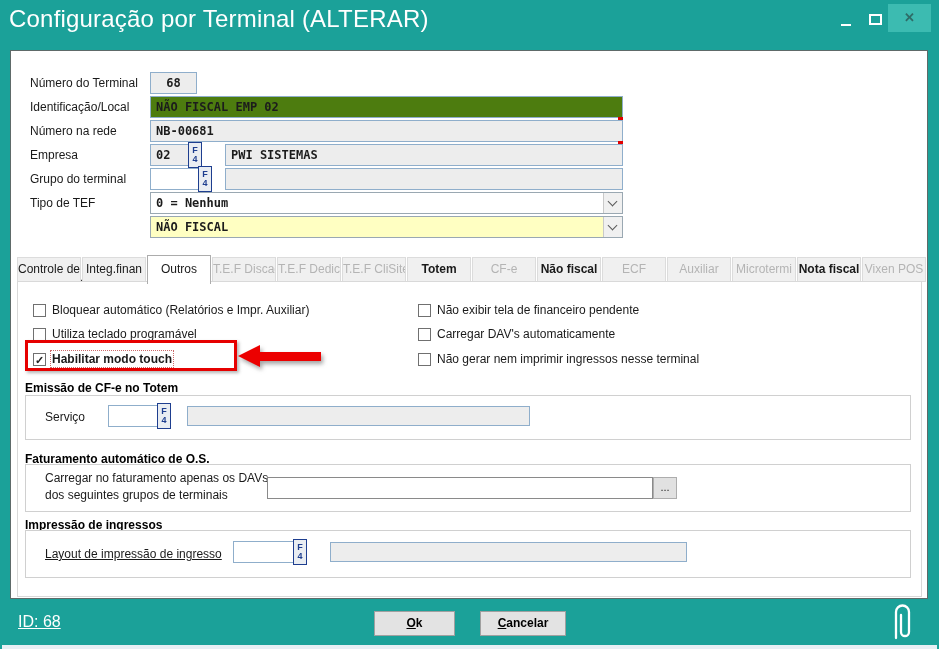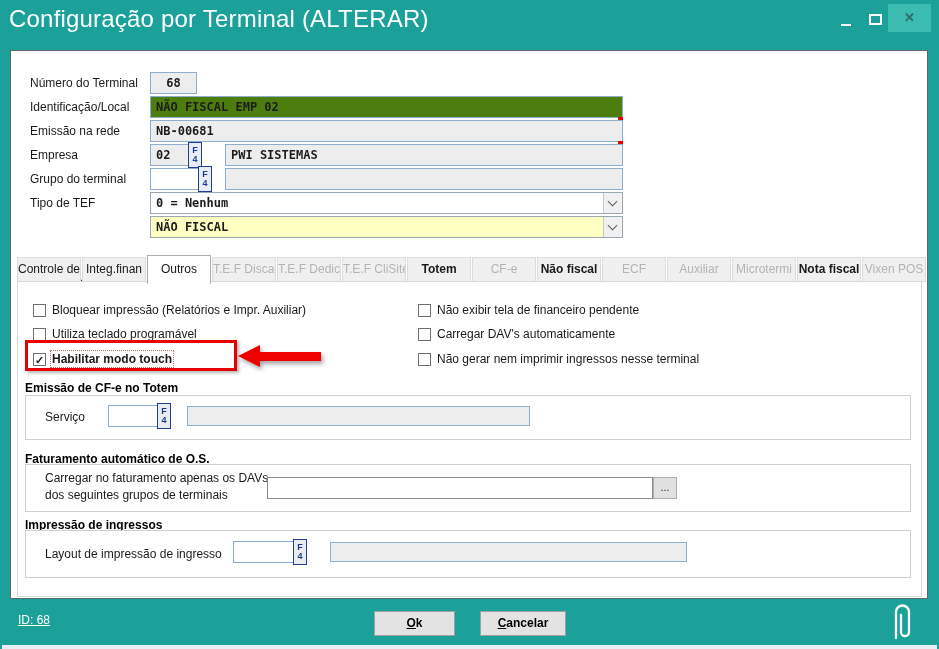--- a/index.html
+++ b/index.html
@@ -59,21 +59,21 @@
   .annot-arrow .shaft { position:absolute; left:21px; top:7px; width:62px; height:9px; background:#EC0000; }
 
   
   .grp-title { position:absolute; font-size:12px; font-weight:700; color:#000; white-space:nowrap; }
   .grp-box { position:absolute; left:7px; width:886px; border:1px solid #D0D0D0; background:#fff; }
   .btn-browse { position:absolute; width:24px; height:22px; background:#E1E1E1; border:1px solid #ADADAD;
                 font-size:11px; line-height:18px; text-align:center; color:#222; }
 
   
   .footer { position:absolute; left:0; top:600px; width:100%; height:49px; }
-  .id-link { position:absolute; left:18px; top:13px; color:#fff; font-size:12px; text-decoration:underline; cursor:pointer; }
+  .id-link { position:absolute; left:18px; top:13px; color:#fff; font-size:16px; text-decoration:underline; cursor:pointer; }
   .btn { position:absolute; top:11px; height:25px; background:#E3E3E3; border:1px solid #A0A0A0;
          font-size:12px; font-weight:700; color:#000; text-align:center; line-height:23px; }
   .btn .u { text-decoration:underline; }
   .clip { position:absolute; left:891px; top:2px; }
   .bottom-strip { position:absolute; left:2px; bottom:0; width:935px; height:4px; background:#E7EFF4; }
 </style>
 </head>
 <body>
 
 <div class="window">
@@ -86,21 +86,21 @@
     <div class="btn-max">
         <span class="box"></span>
       </div>
     <div class="btn-close"><span>✕</span></div>
   </div>
 
   <div class="content">
 
     <div class="lbl" style="left:19px; top:21px;">Número do Terminal</div>
     <div class="lbl" style="left:19px; top:45px;">Identificação/Local</div>
-    <div class="lbl" style="left:19px; top:69px;">Emissão na rede</div>
+    <div class="lbl" style="left:19px; top:69px;">Número na rede</div>
     <div class="lbl" style="left:19px; top:93px;">Empresa</div>
     <div class="lbl" style="left:19px; top:117px;">Grupo do terminal</div>
     <div class="lbl" style="left:19px; top:141px;">Tipo de TEF</div>
     <div class="lbl" style="left:19px; top:172px;margin-top:48px;">Tipo de terminal</div>
 
     <div class="fld center" style="left:139px; top:21px; width:47px;">68</div>
 
     <div class="fld yellow" style="left:139px; top:45px; width:473px;">NÃO FISCAL EMP 02</div>
     <div class="reqmark" style="left:607px; top:66px;"></div>
 
@@ -148,21 +148,21 @@
       <div class="tab disabled" style="left:650px;">Auxiliar</div>
       <div class="tab disabled" style="left:715px;">Microtermi</div>
       <div class="tab boldtab" style="left:780px;">Nota fiscal</div>
       <div class="tab disabled" style="left:845px;">Vixen POS</div>
     </div>
 
     <div class="tabpanel">
 
       <div class="check-row" style="left:15px; top:20px;">
         <span class="cb"></span>
-        <span class="cl">Bloquear impressão  (Relatórios e Impr. Auxiliar)</span>
+        <span class="cl">Bloquear automático  (Relatórios e Impr. Auxiliar)</span>
       </div>
       <div class="check-row" style="left:15px; top:44px;">
         <span class="cb"></span>
         <span class="cl">Utiliza teclado programável</span>
       </div>
       <div class="check-row" style="left:15px; top:69px;">
         <span class="cb">✓</span>
         <span class="cl boldlbl">Habilitar modo touch</span>
       </div>
 
@@ -197,21 +197,21 @@
 
       <div class="grp-title" style="left:7px; top:170px;">Faturamento automático de O.S.</div>
       <div class="grp-box" style="top:182px; height:48px;"></div>
       <div class="lbl" style="left:27px; top:205px; line-height:17px;">dos seguintes grupos de terminais</div>
       <div class="lbl" style="left:27px; top:188px; line-height:17px;">Carregar no faturamento apenas os DAVs</div>
       <div class="fld white" style="left:249px; top:195px; width:386px; border-color:#8A8A8A;"></div>
       <div class="btn-browse" style="left:635px; top:195px;">...</div>
 
       <div class="grp-title" style="left:7px; top:236px;">Impressão de ingressos</div>
       <div class="grp-box" style="top:248px; height:48px;"></div>
-      <div class="lbl" style="left:27px; top:261px;">Layout de impressão de ingresso</div>
+      <div class="lbl" style="left:27px; top:261px;text-decoration:underline;">Layout de impressão de ingresso</div>
       <div class="fld white" style="left:215px; top:259px; width:64px;"></div>
       <div class="f4" style="left:275px; top:257px;">
         <span>F</span>
           <span>4</span>
       </div>
       <div class="fld" style="left:312px; top:260px; width:357px; height:20px; line-height:18px;"></div>
     </div>
   </div>
 
   <div class="footer">

